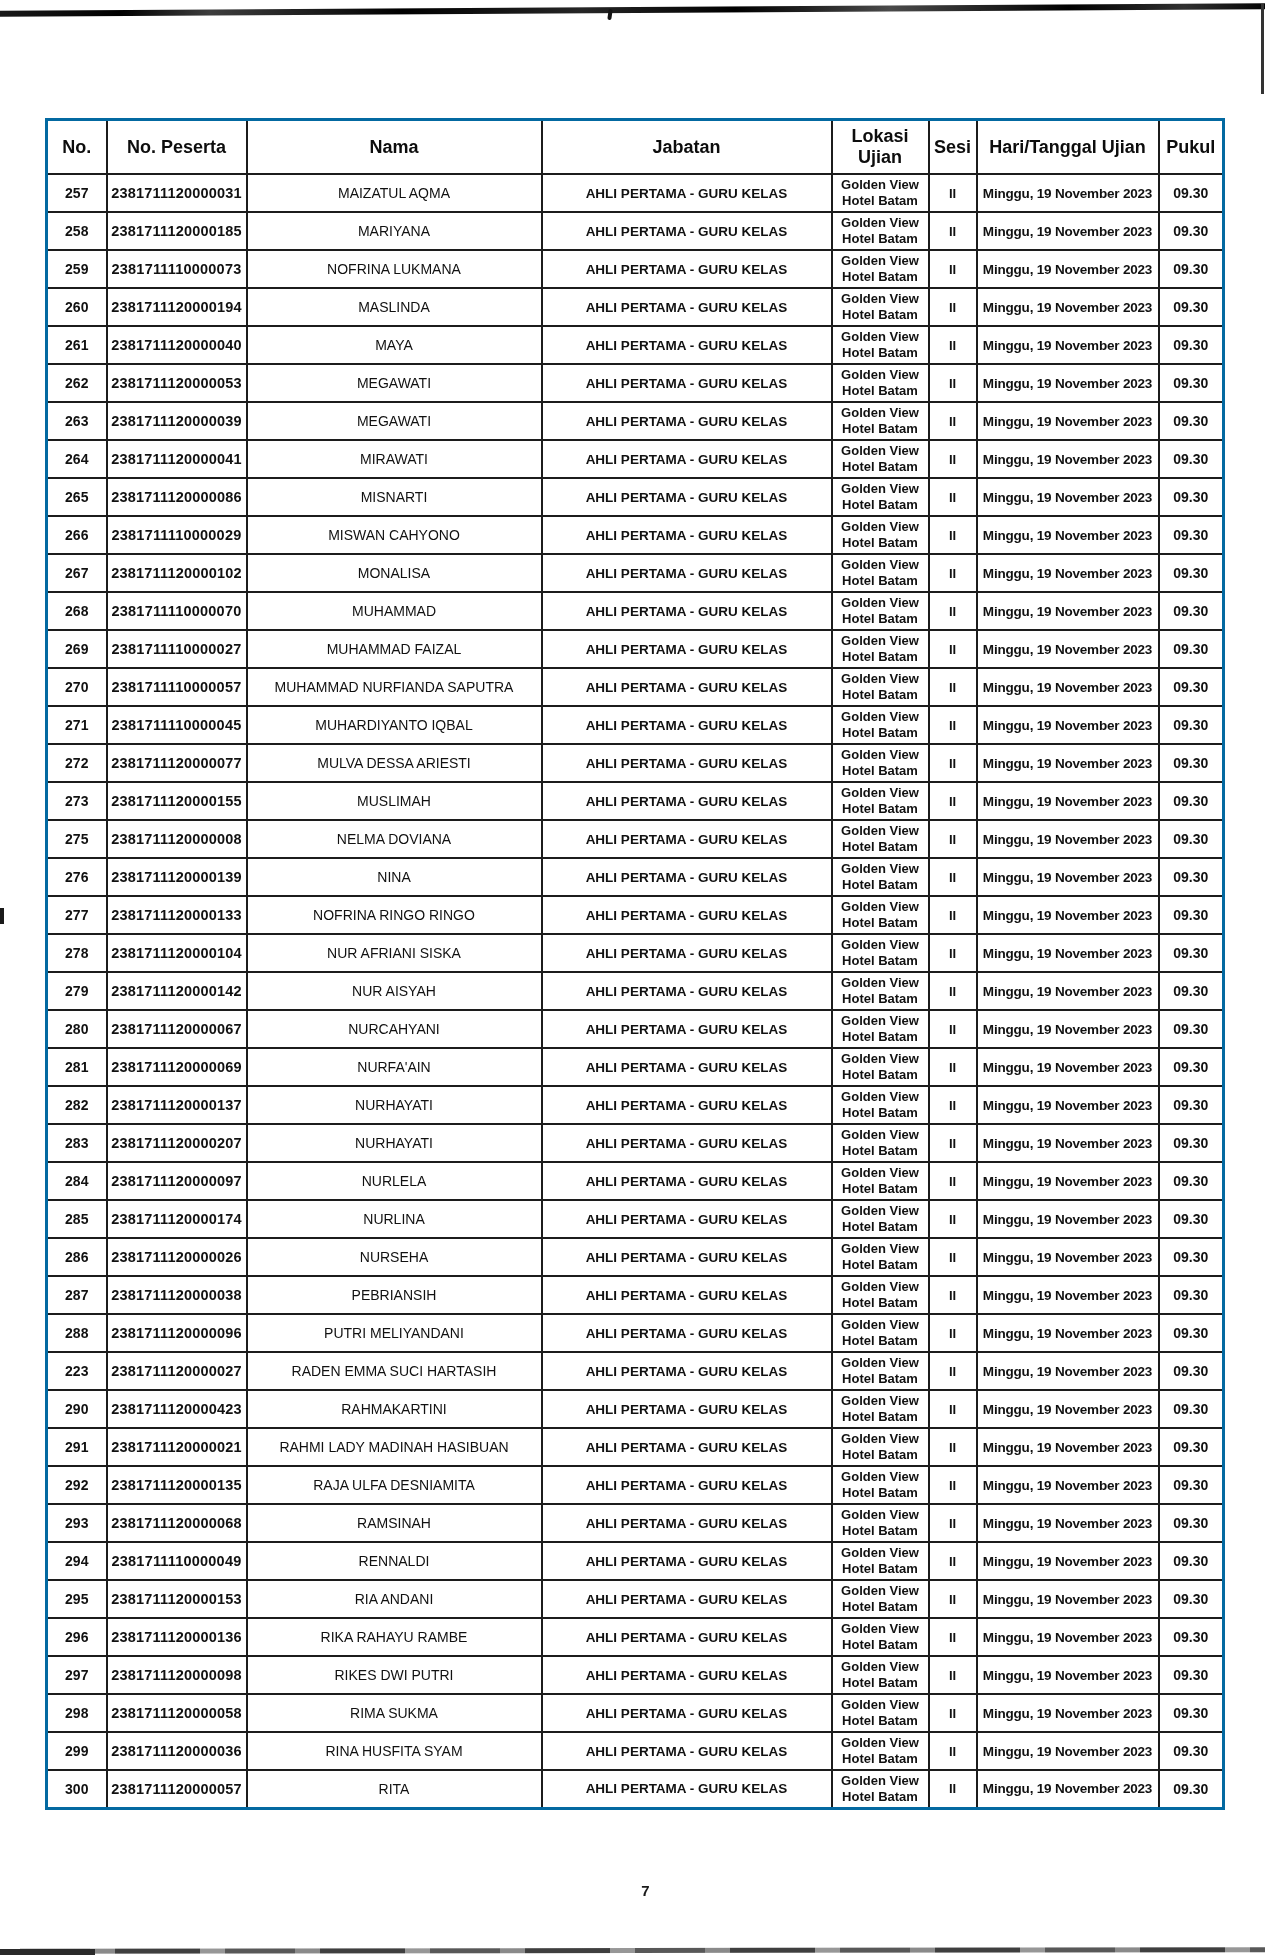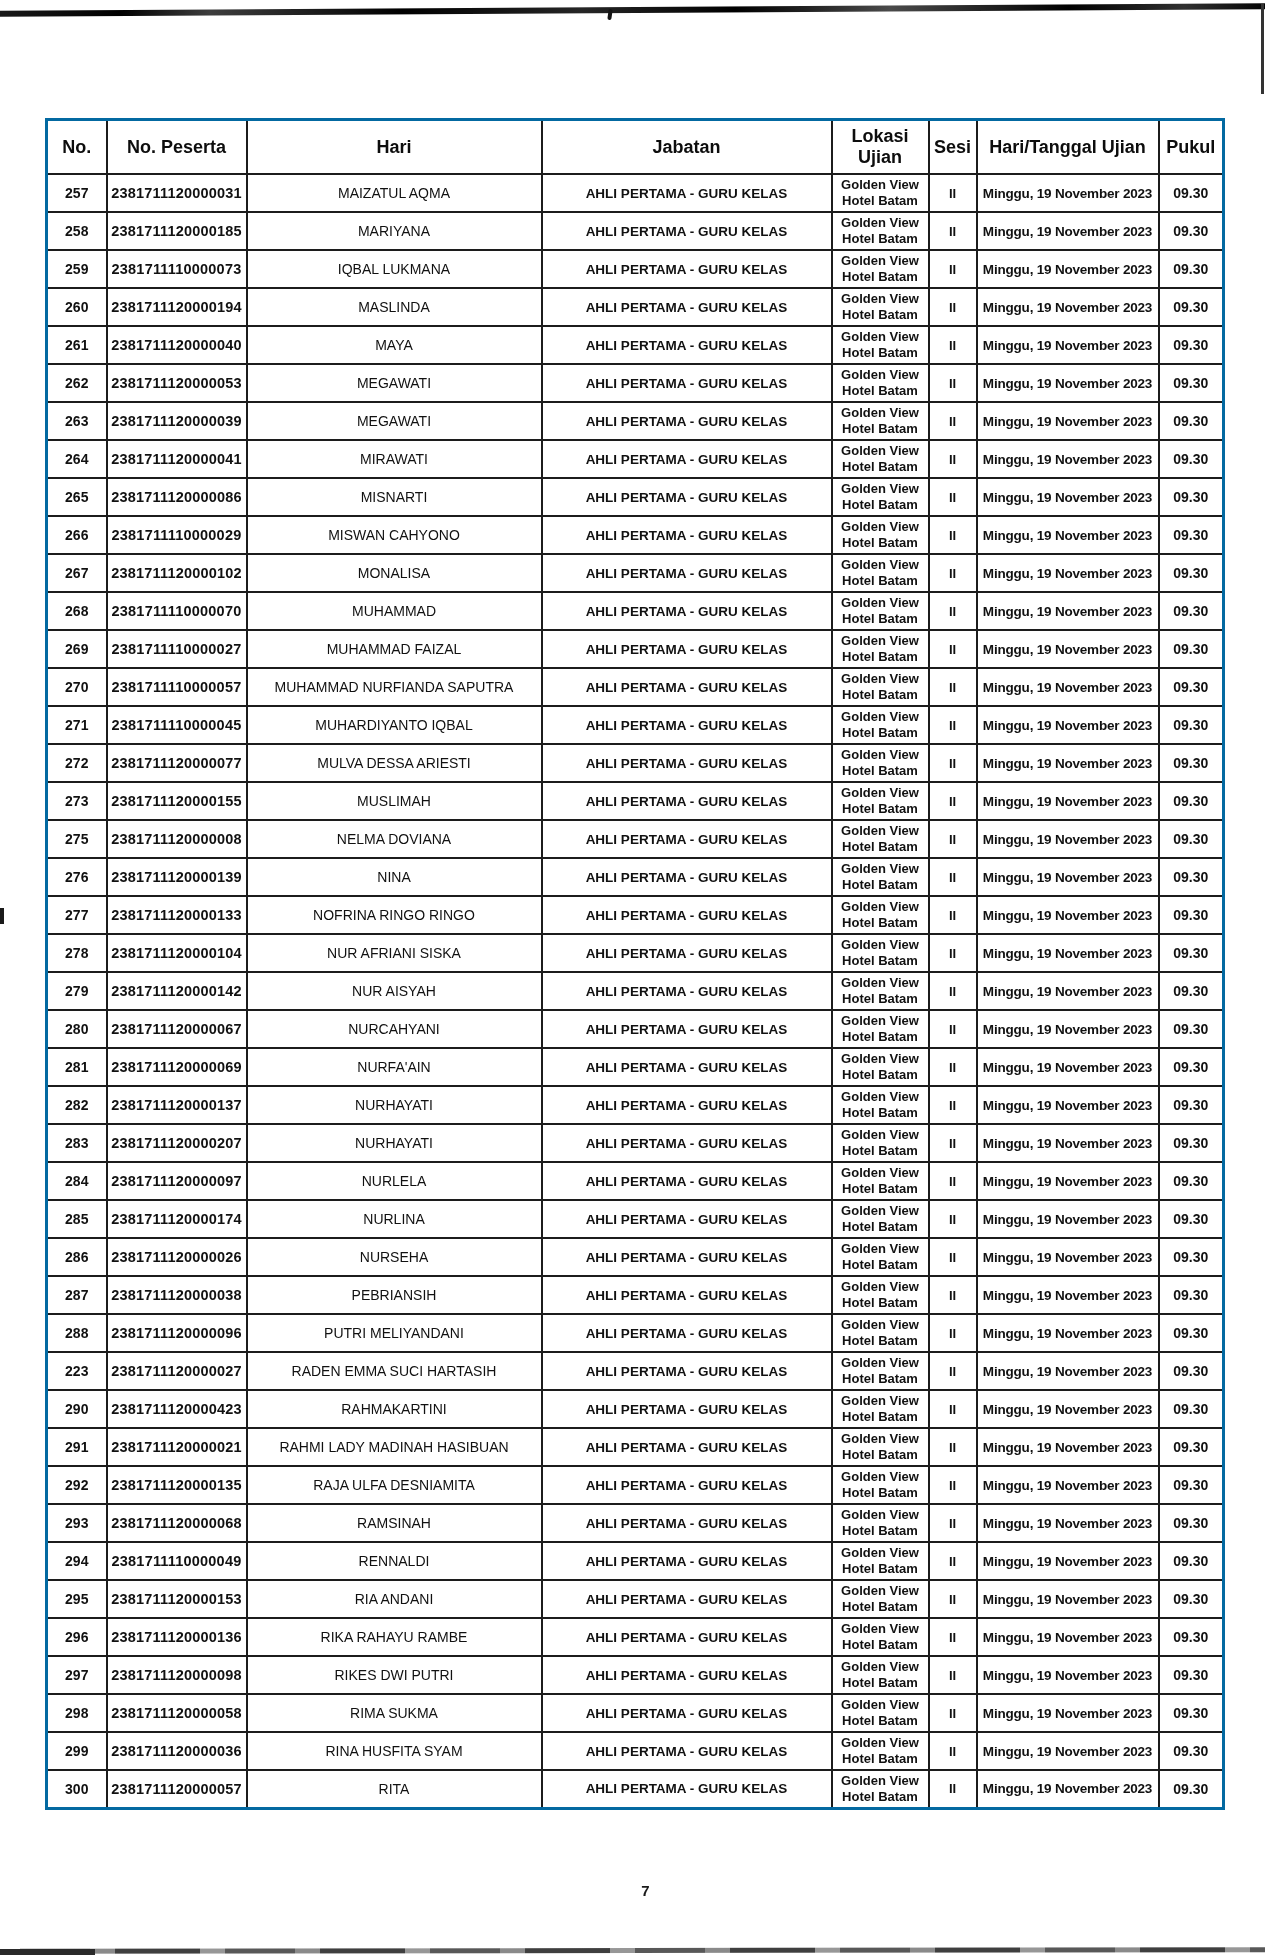--- a/index.html
+++ b/index.html
@@ -74,21 +74,21 @@
         <col style="width:290px">
       <col style="width:97px">
         <col style="width:48px">
         <col style="width:182px">
         <col style="width:65px">
     </colgroup>
     <thead>
       <tr>
         <th>No.</th>
         <th>No. Peserta</th>
-        <th>Hari</th>
+        <th>Nama</th>
         <th>Jabatan</th>
         <th>Lokasi Ujian</th>
         <th>Sesi</th>
         <th>Hari/Tanggal Ujian</th>
         <th>Pukul</th>
       </tr>
     </thead>
     <tbody id="table-body">
     <tr>
       <td class="c-no">257</td>
@@ -114,21 +114,21 @@
         <div class="lok2">Hotel Batam</div>
       </td>
       <td class="c-sesi">II</td>
       <td class="c-tanggal">Minggu, 19 November 2023</td>
       <td class="c-pukul">09.30</td>
     </tr>
 
     <tr>
       <td class="c-no">259</td>
       <td class="c-peserta">2381711110000073</td>
-      <td class="c-nama">IQBAL LUKMANA</td>
+      <td class="c-nama">NOFRINA LUKMANA</td>
       <td class="c-jabatan">AHLI PERTAMA - GURU KELAS</td>
       <td class="c-lokasi">
         <div class="lok1">Golden View</div>
         <div class="lok2">Hotel Batam</div>
       </td>
       <td class="c-sesi">II</td>
       <td class="c-tanggal">Minggu, 19 November 2023</td>
       <td class="c-pukul">09.30</td>
     </tr>
 

